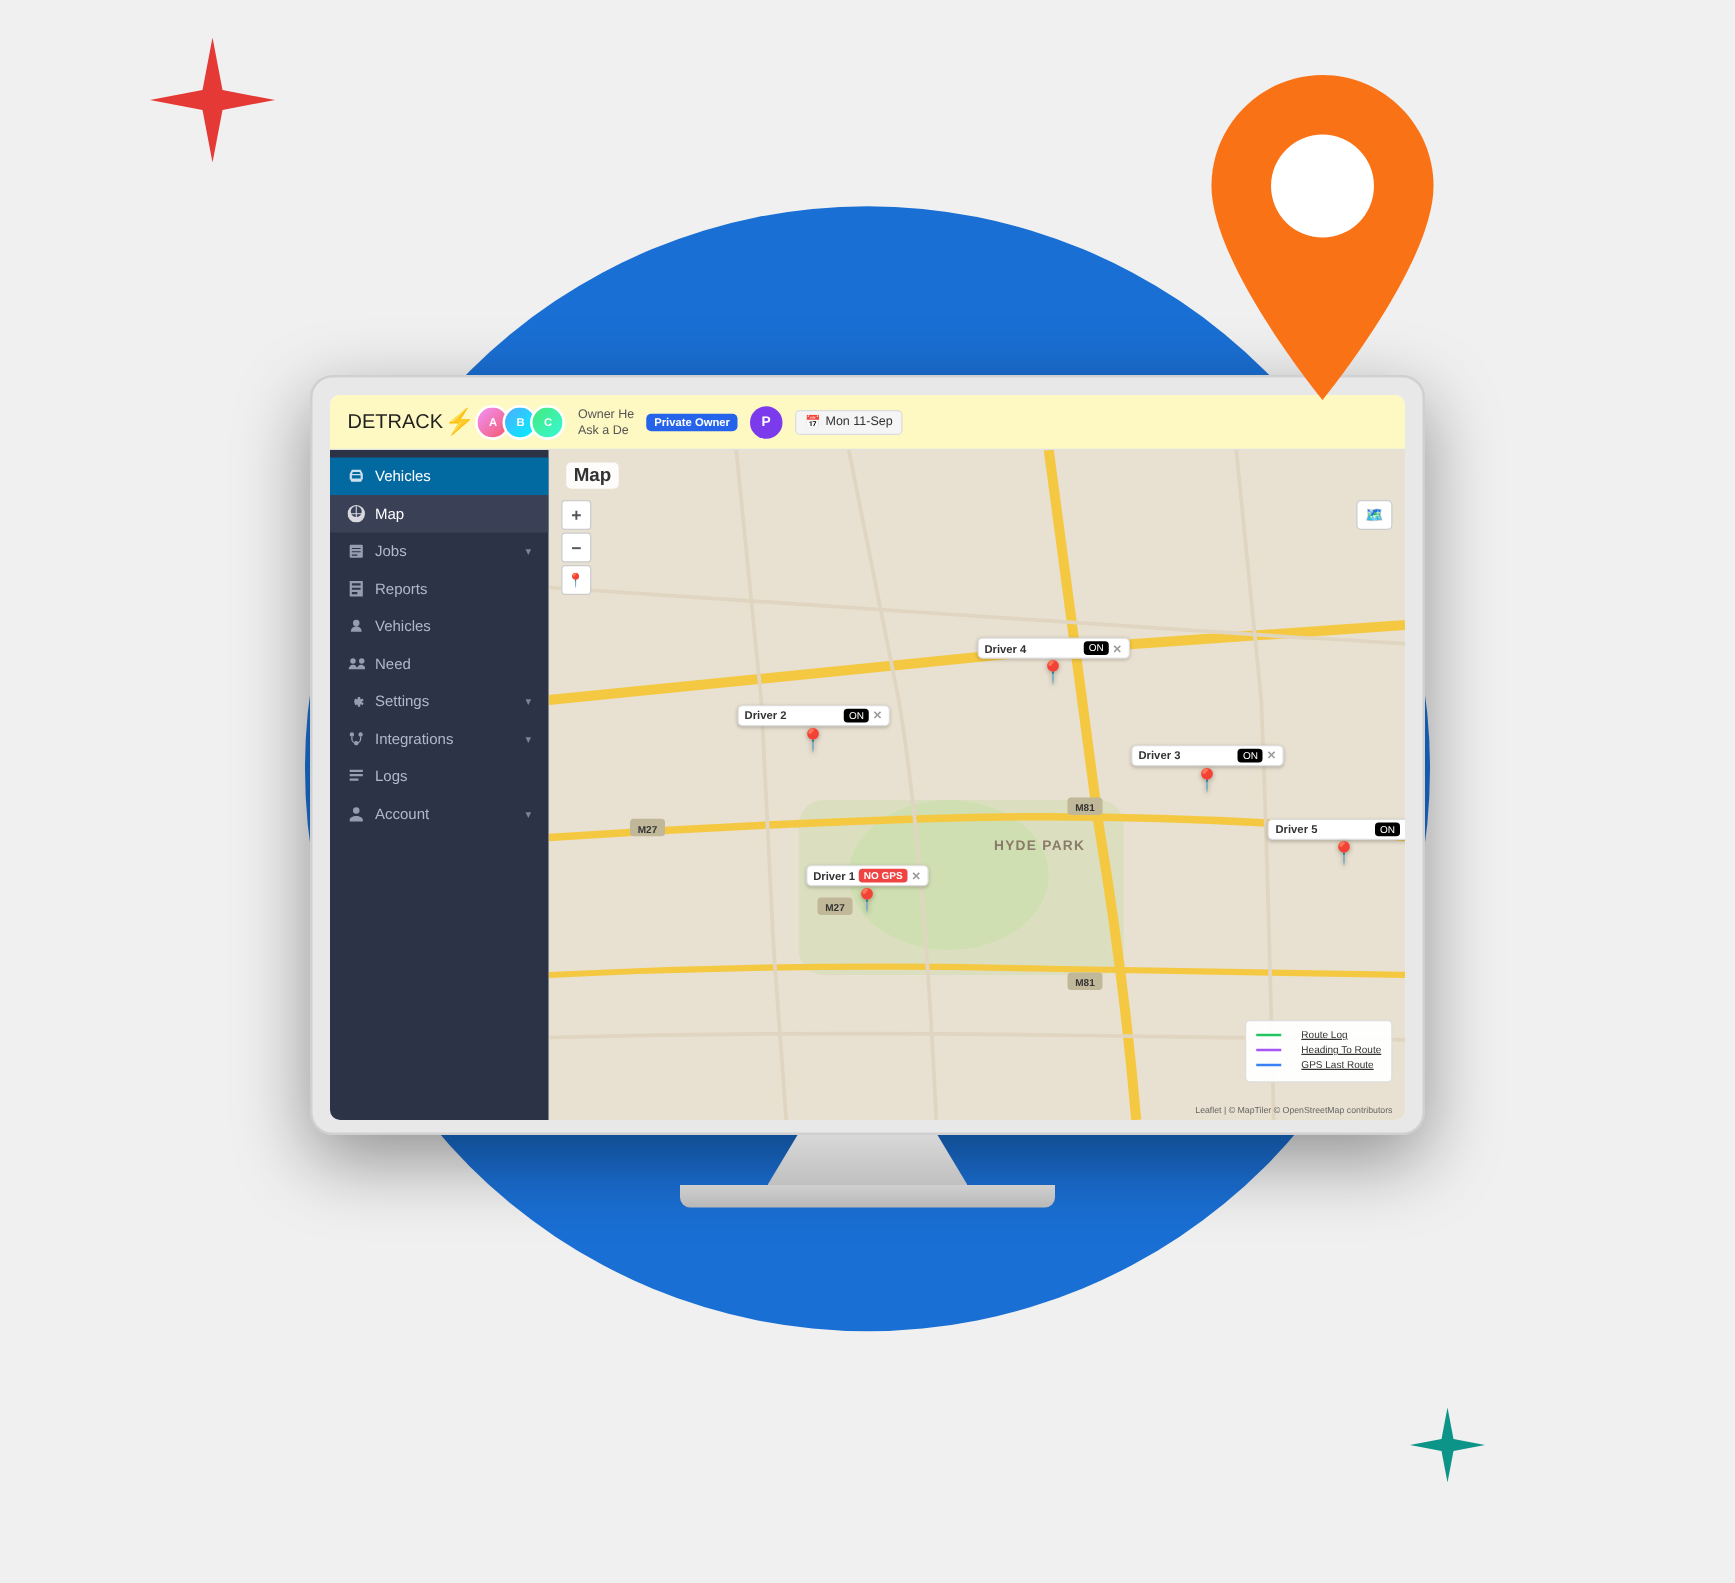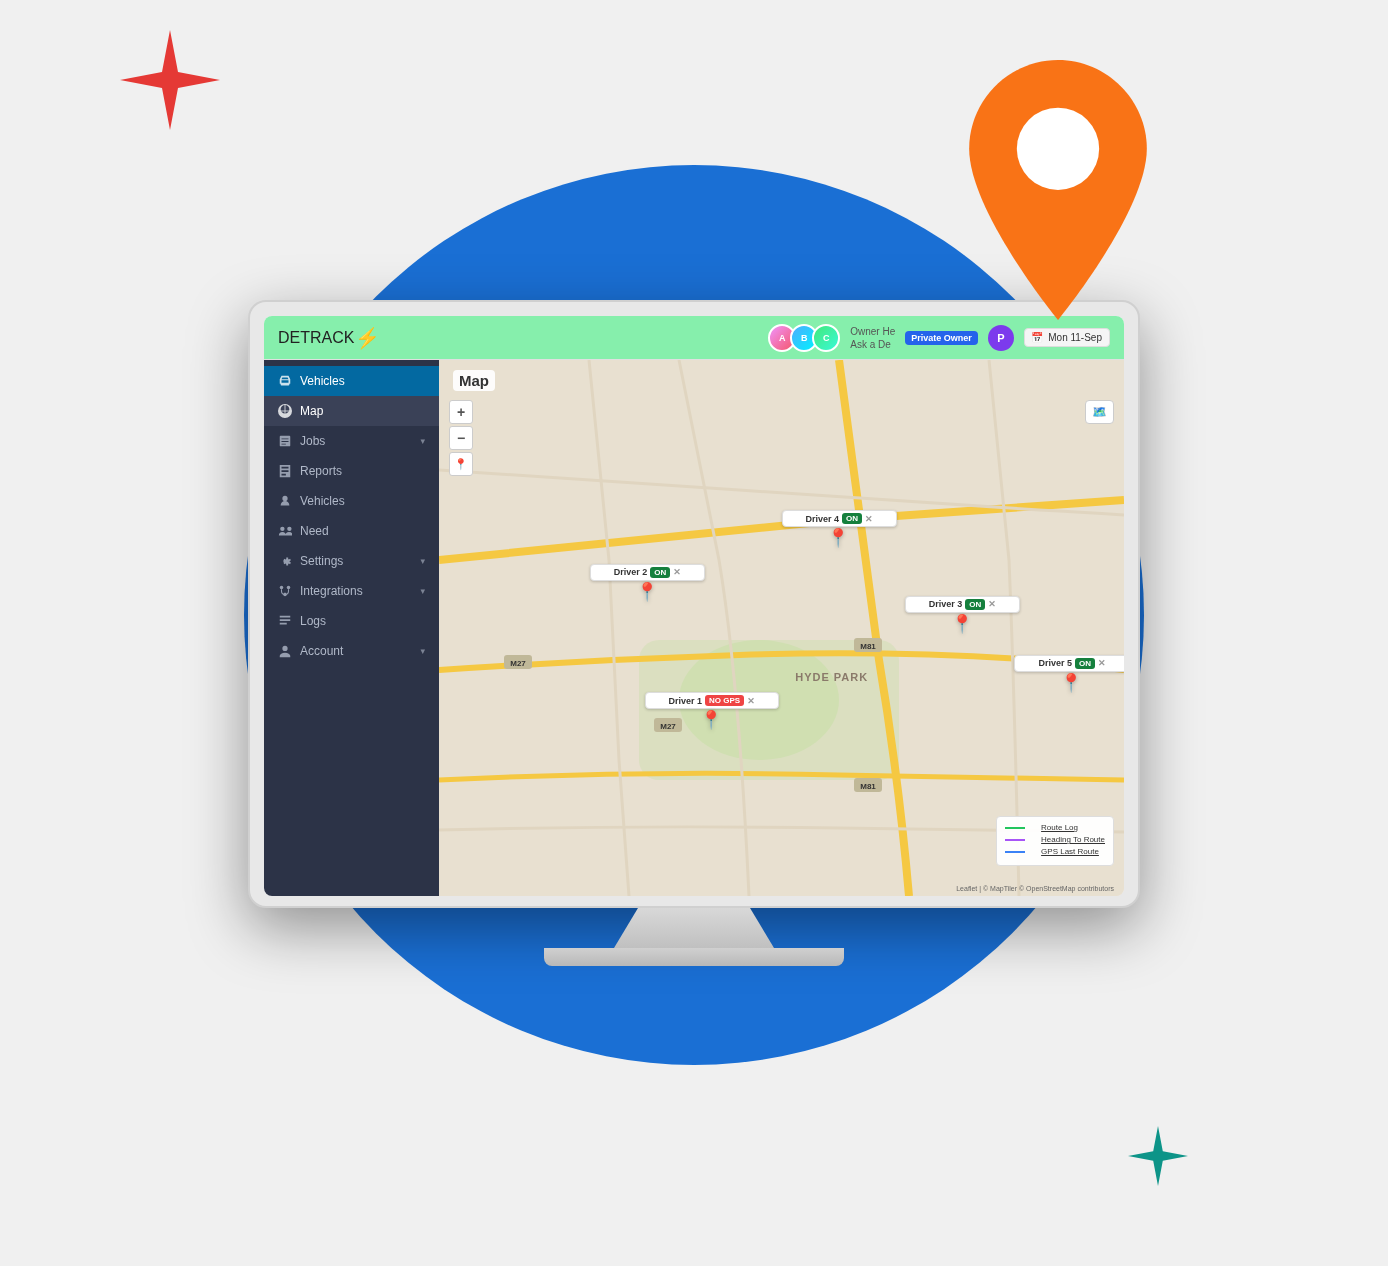--- a/index.html
+++ b/index.html
@@ -93,27 +93,26 @@
     .monitor-base {
       width: 300px;
       height: 18px;
       background: linear-gradient(to bottom, #d0d0d0, #b8b8b8);
       border-radius: 0 0 8px 8px;
       margin: 0 auto;
     }
 
     
     .topbar {
-      background: #86efac;
+      background: #fef9c3;
       border-bottom: 1px solid #e0e0e0;
       height: 44px;
       display: flex;
       align-items: center;
       padding: 0 14px;
-      justify-content: space-between;
       flex-shrink: 0;
     }
 
     .logo-container {
       display: flex;
       align-items: center;
     }
 
     .logo-de { color: #222; }
     .logo-track { color: #222; }
@@ -282,39 +281,40 @@
       z-index: 15;
       display: flex;
       flex-direction: column;
       align-items: center;
     }
 
     .driver-label {
       background: #fff;
       border: 1px solid #ddd;
       border-radius: 4px;
-      padding: 2px 23px;
+      padding: 2px 5px;
       font-size: 9px;
       font-weight: 600;
       color: #333;
       display: flex;
       align-items: center;
       gap: 3px;
       white-space: nowrap;
       box-shadow: 0 1px 3px rgba(0,0,0,0.2);
       margin-bottom: 2px;
     }
 
     .status-on {
-      background: #15803d;
+      background: #000000;
       color: #fff;
       padding: 1px 4px;
       border-radius: 3px;
       font-size: 8px;
-      font-weight: 700;
+      font-weight: 400;
+      margin-left: 43px;
     }
 
     .status-no-gps {
       background: #ef4444;
       color: #fff;
       padding: 1px 4px;
       border-radius: 3px;
       font-size: 8px;
       font-weight: 700;
     }

